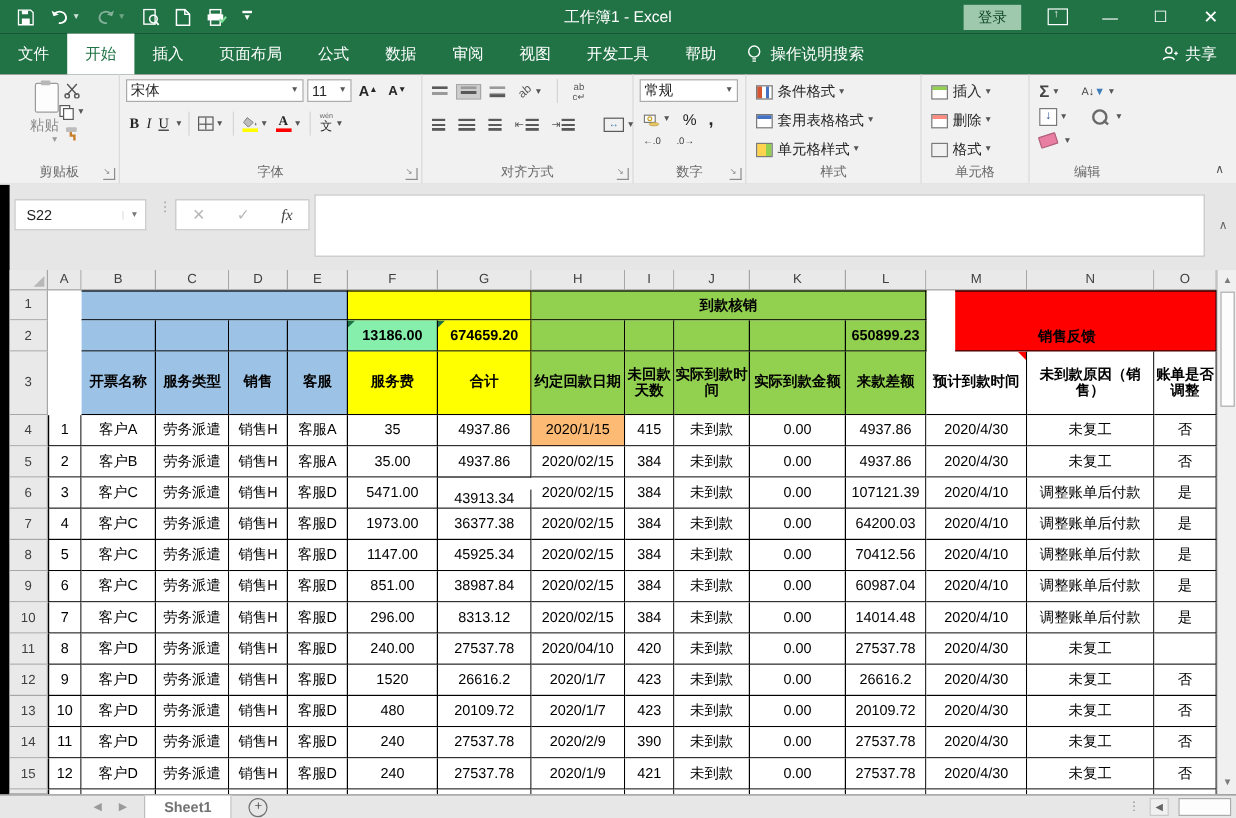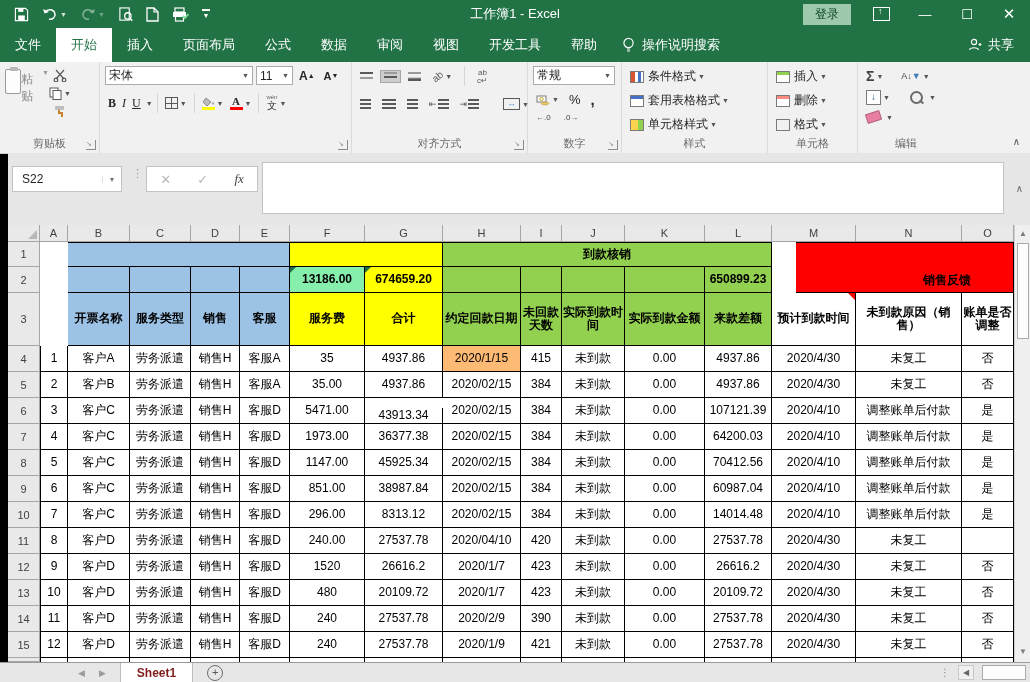--- a/index.html
+++ b/index.html
@@ -48,21 +48,21 @@
   .ico-table{width:14px;height:12px;border:1px solid #7a7a7a;box-sizing:border-box;}
   .ico-table.blue{background:linear-gradient(#4472c4 0 3px,#fff 3px);}
   .ico-table.cf{background:linear-gradient(90deg,#d65532 0 4px,#fff 4px 7px,#4472c4 7px 10px,#fff 10px);}
   .ico-table.styles{background:linear-gradient(90deg,#ffd34d 0 7px,#92d050 7px);}
   .ico-table.green{background:linear-gradient(#92d050 0 3px,#fff 3px);}
   .ico-table.red{background:linear-gradient(#ff8a80 0 3px,#fff 3px);}
   .mag{position:relative;width:9px;height:9px;border:2px solid #6a6a6a;border-radius:50%;}
   .mag::after{content:"";position:absolute;left:7px;top:8px;width:5px;height:2px;background:#6a6a6a;transform:rotate(40deg);}
   .eraser{width:13px;height:8px;background:#e87ea1;border:1px solid #b25f7d;transform:rotate(-18deg);border-radius:1px;}
   .fillarrow{width:13px;height:13px;border:1px solid #7a7a7a;color:#2f5496;font-size:10px;line-height:12px;text-align:center;background:#fff;}
-  .bigbtn{display:flex;flex-direction:row;align-items:flex-start;width:44px;padding-top:3px;color:#8a8a8a;}
+  .bigbtn{display:flex;flex-direction:column;align-items:flex-end;width:44px;padding-top:3px;color:#8a8a8a;}
   .clipb{width:18px;height:23px;border:1.5px solid #9a9a9a;border-radius:2px;position:relative;background:#fdfdfd;}
   .clipb::after{content:"";position:absolute;left:4px;top:-3px;width:8px;height:4px;background:#b8b8b8;border-radius:1px;}
 
   
   .fbar{position:absolute;top:153px;left:8px;right:0;height:72px;background:#e6e6e6;}
   .namebox{position:absolute;left:4px;top:13px;width:110px;height:26px;background:#fff;border:1px solid #c3c3c3;display:flex;align-items:center;font-size:12px;color:#222;box-sizing:border-box;}
   .namebox .nb-text{padding-left:9px;flex:1;}
   .namebox .nb-drop{width:18px;text-align:center;color:#777;font-size:7px;border-left:1px solid #e0e0e0;}
   .fdots{position:absolute;left:124px;top:17px;color:#a0a0a0;font-size:11px;letter-spacing:0;line-height:6px;}
   .fbtns{position:absolute;left:138px;top:13px;width:112px;height:26px;background:#fff;border:1px solid #c3c3c3;display:flex;align-items:center;justify-content:space-around;box-sizing:border-box;}
@@ -77,33 +77,33 @@
   .hcell{background:#e9e9e9;border-right:1px solid #a6a6a6;border-bottom:1px solid #a6a6a6;color:#3f3f3f;font-size:11px;display:flex;align-items:center;justify-content:center;box-sizing:border-box;}
   .hcorner{position:relative;}
   .hcorner::after{content:"";position:absolute;right:2px;bottom:2px;border-bottom:9px solid #b8b8b8;border-left:9px solid transparent;}
   .cell{position:relative;display:flex;align-items:center;justify-content:center;font-size:12px;color:#000;border-right:1px solid #000;border-bottom:1px solid #000;box-sizing:border-box;text-align:center;line-height:1.12;padding:0 1px;overflow:hidden;}
   .cell.top{border-top:1px solid #000;}
   .cell.le{border-left:1px solid #000;}
   .cell.b{font-weight:bold;}
   .cell.nowrap{white-space:nowrap;}
   .cell.tl::before{content:"";position:absolute;top:0;left:0;border-top:6px solid #1e7145;border-right:6px solid transparent;}
   .cell.tr::before{content:"";position:absolute;top:0;right:0;border-top:7px solid #f00;border-left:7px solid transparent;}
-  .cell.feedback{align-items:flex-end;justify-content:flex-end;padding:0 42px 5px 0;margin-left:24px;}
+  .cell.feedback{align-items:flex-end;justify-content:flex-end;padding:0 100px 5px 0;margin-left:24px;}
   .cell.sliver{border-bottom:none;}
 
   
   .vscroll{position:absolute;right:0;top:225px;width:16px;height:437px;background:#f0f0f0;border-left:1px solid #d0d0d0;box-sizing:border-box;}
   .vs-up{position:absolute;top:1px;left:1px;right:0;height:16px;text-align:center;color:#7b7b7b;font-size:8px;line-height:16px;}
   .vs-thumb{position:absolute;top:18px;left:2px;right:1px;height:96px;background:#fdfdfd;border:1px solid #ababab;box-sizing:border-box;}
   .vs-down{position:absolute;bottom:2px;left:1px;right:0;height:16px;text-align:center;color:#7b7b7b;font-size:8px;line-height:16px;}
 
   
   .tabbar{position:absolute;left:0;right:0;top:662px;height:20px;background:#e7e7e7;border-top:1px solid #9a9a9a;display:flex;align-items:stretch;font-size:12px;box-sizing:border-box;}
   .st-arrows{display:flex;align-items:center;gap:14px;padding:0 14px 0 78px;color:#9a9a9a;font-size:9px;}
-  .sheettab{background:#fff;color:#7f1d1d;font-weight:bold;display:flex;align-items:center;padding:0 16px;border-right:1px solid #bdbdbd;border-left:1px solid #bdbdbd;}
+  .sheettab{background:#fff;color:#737373;font-weight:bold;display:flex;align-items:center;padding:0 16px;border-right:1px solid #bdbdbd;border-left:1px solid #bdbdbd;}
   .addsheet{width:14px;height:14px;border:1px solid #6e6e6e;border-radius:50%;color:#555;font-size:11px;line-height:12px;text-align:center;align-self:center;margin-left:14px;}
   .tb-rt{margin-left:auto;display:flex;align-items:center;gap:8px;padding-right:4px;}
   .hdots{color:#8a8a8a;font-size:10px;line-height:5px;}
   .hs-left{width:16px;height:15px;background:#f0f0f0;border:1px solid #c9c9c9;color:#666;font-size:8px;text-align:center;line-height:14px;box-sizing:border-box;}
   .hs-thumb{width:44px;height:15px;background:#fdfdfd;border:1px solid #ababab;box-sizing:border-box;}
 
   svg{display:block;}
 </style>
 </head>
 <body>
@@ -276,20 +276,21 @@
         </span>
         <span class="sep"></span>
         <span class="btn">
             <span class="stack">
               <span style="font-size:6px;line-height:5px;color:#666;">wén</span>
               <span style="font-size:10px;line-height:10px;">文</span>
             </span>
             <span class="caret">▼</span>
           </span>
       </div>
+      <span class="glabel">字体</span>
       <span class="launcher">↘</span>
     </div>
 
     <div class="group" style="width:176px;">
       <div class="row" style="gap:5px;">
         <span class="btn">
             <span class="vtop"></span>
           </span>
         <span class="btn sel">
             <span class="vmid"></span>

